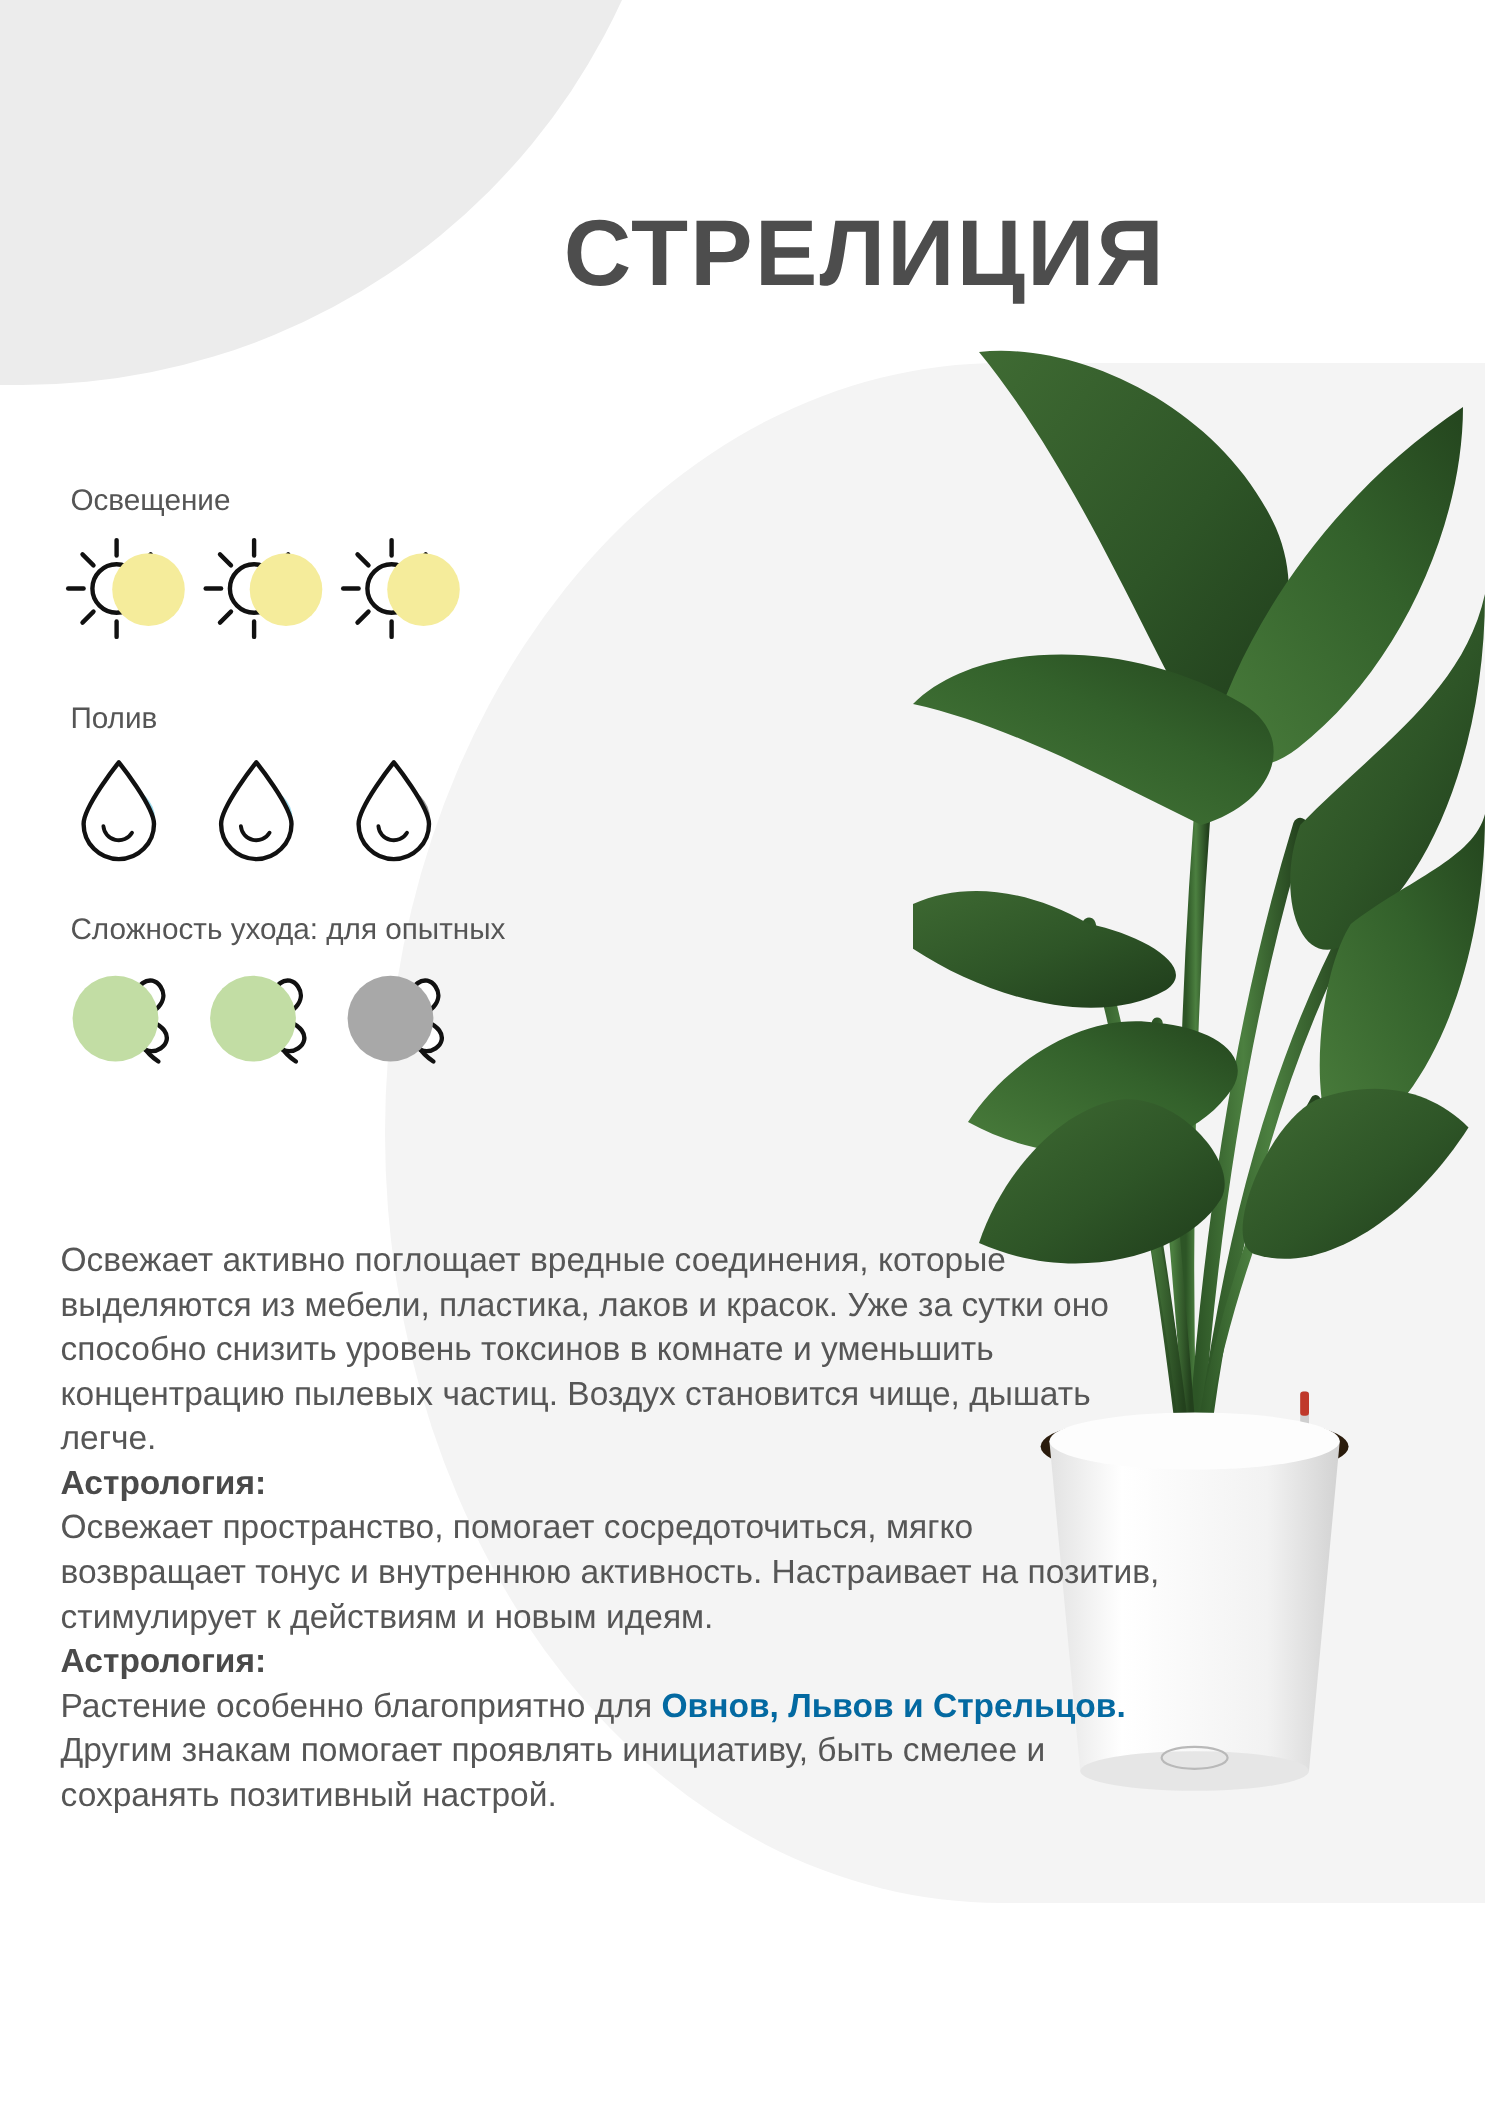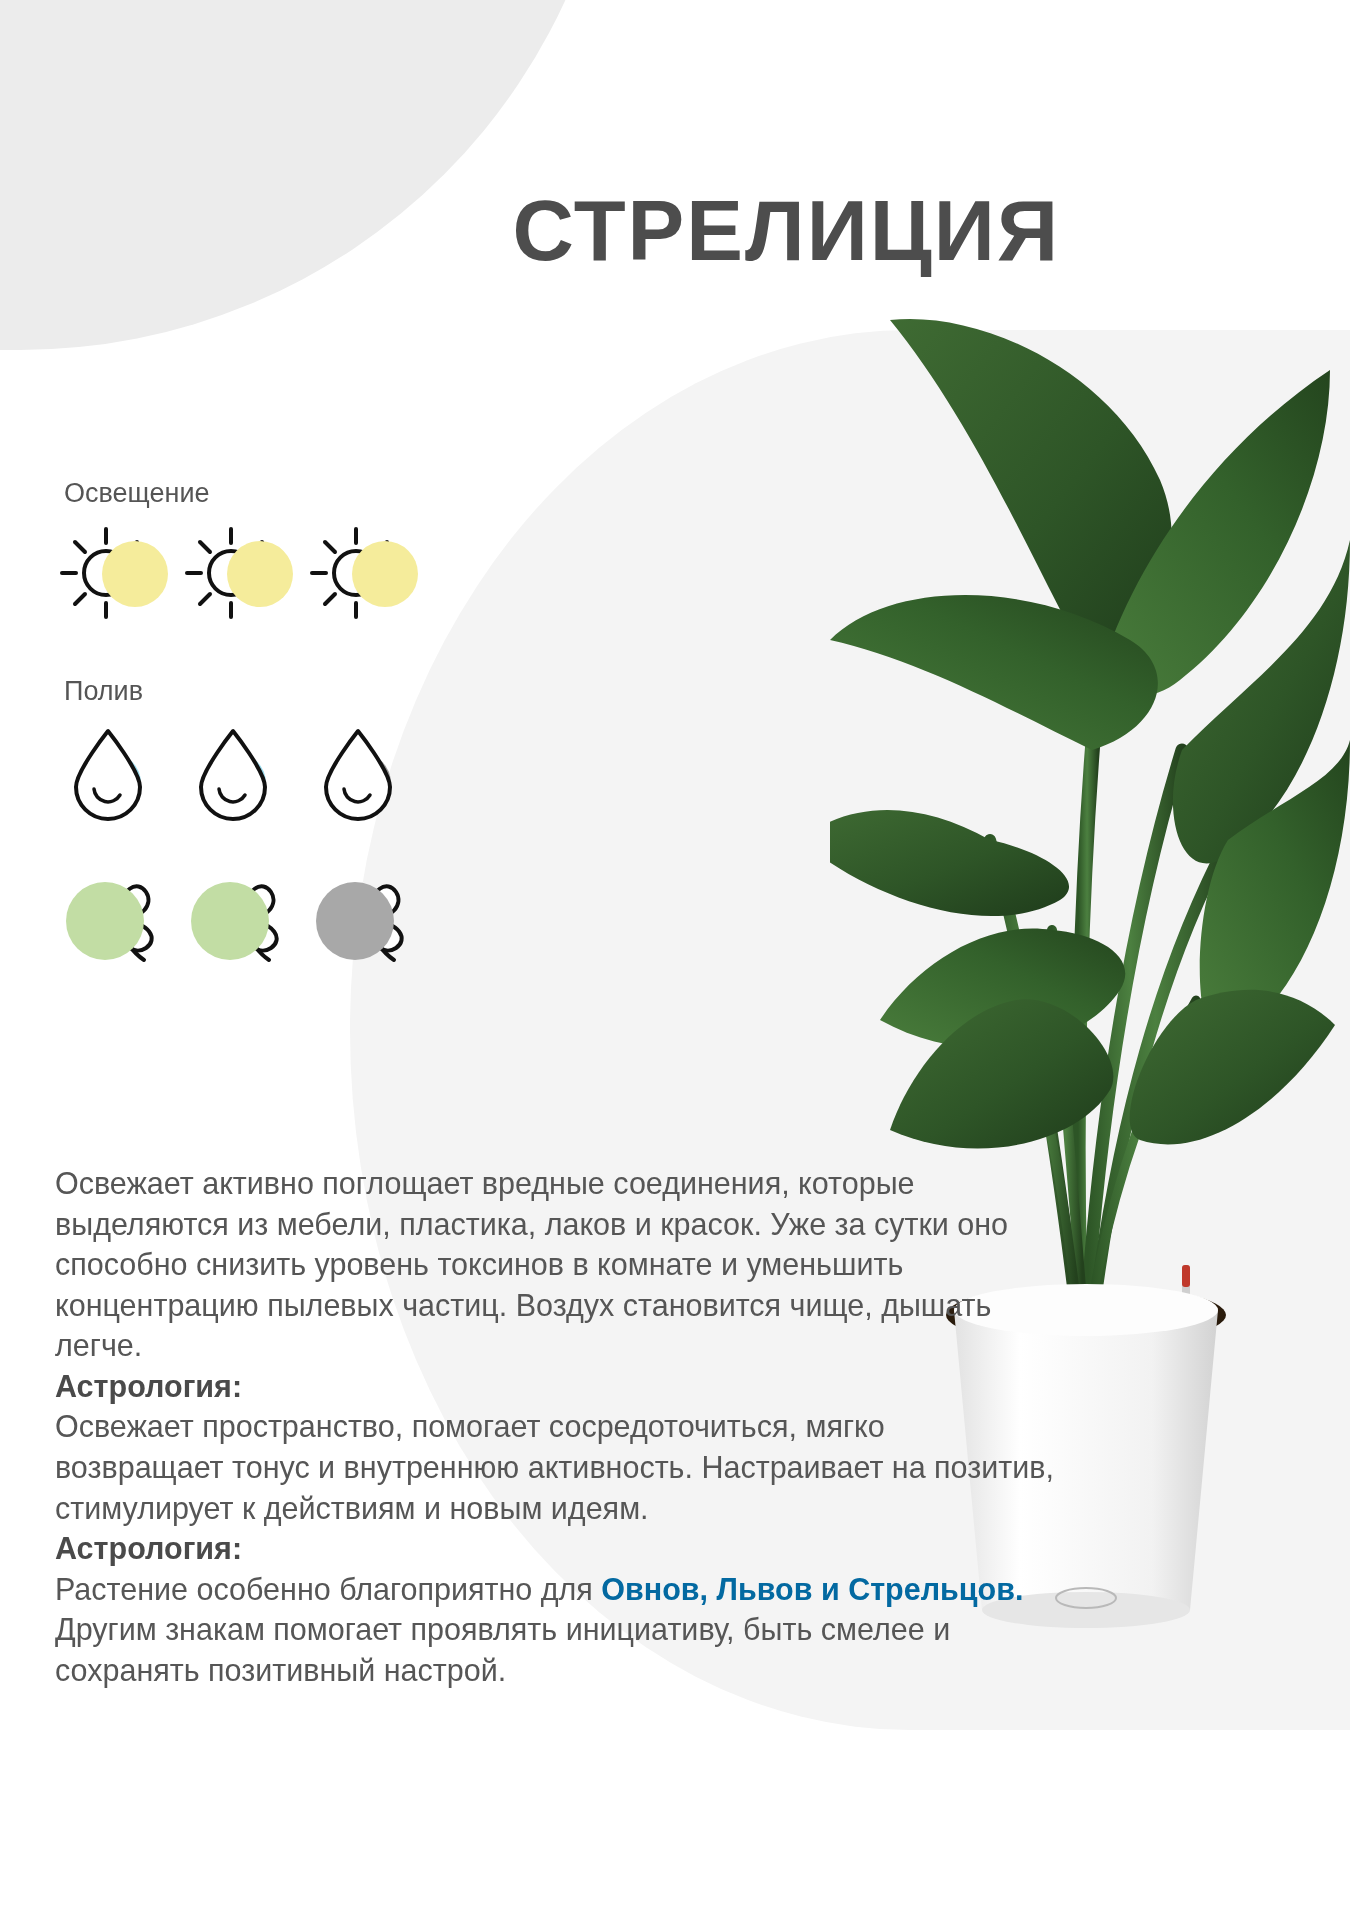--- a/index.html
+++ b/index.html
@@ -34,21 +34,20 @@
     width: 1120px;
     height: 1400px;
     background: #f4f4f4;
     border-radius: 50% 0 0 50%;
     z-index: 0;
   }
 
   .content {
     position: relative;
     z-index: 2;
-    margin-top: 38px;
   }
 
   
   .title {
     position: absolute;
     left: 0;
     top: 188px;
     width: 1060px;
     text-align: right;
     font-size: 85px;
@@ -281,20 +280,21 @@
       <svg width="118" height="105" viewBox="0 0 118 105">
         <path d="M53 64 m-30 0 a30 30 0 1 0 60 0 a30 30 0 1 0 -60 0" fill="#9c9c9c"></path>
         <path d="M50 12 C50 12 18 52 18 68 A32 32 0 0 0 82 68 C82 52 50 12 50 12 Z" fill="#fff" stroke="#111" stroke-width="4" stroke-linejoin="round"></path>
         <path d="M36 70 a14 14 0 0 0 26 6" fill="none" stroke="#111" stroke-width="3.5" stroke-linecap="round"></path>
       </svg>
     </div>
   </div>
 </div>
 
 <div class="section content" id="care-section">
+  <div class="section-label">Сложность ухода: для опытных</div>
   <div class="icon-row">
     <div class="icon-cell">
       <div class="blob blob-green clover-blob"></div>
       <svg width="118" height="105" viewBox="0 0 118 105">
         <g fill="#fff" stroke="#111" stroke-width="4">
           <path d="M60 52 C60 28 44 16 32 24 C20 32 26 50 60 52 Z"></path>
           <path d="M60 52 C84 52 96 36 88 24 C80 12 62 18 60 52 Z"></path>
           <path d="M60 52 C60 76 76 88 88 80 C100 72 94 54 60 52 Z"></path>
           <path d="M60 52 C36 52 24 68 32 80 C40 92 58 86 60 52 Z"></path>
         </g>

